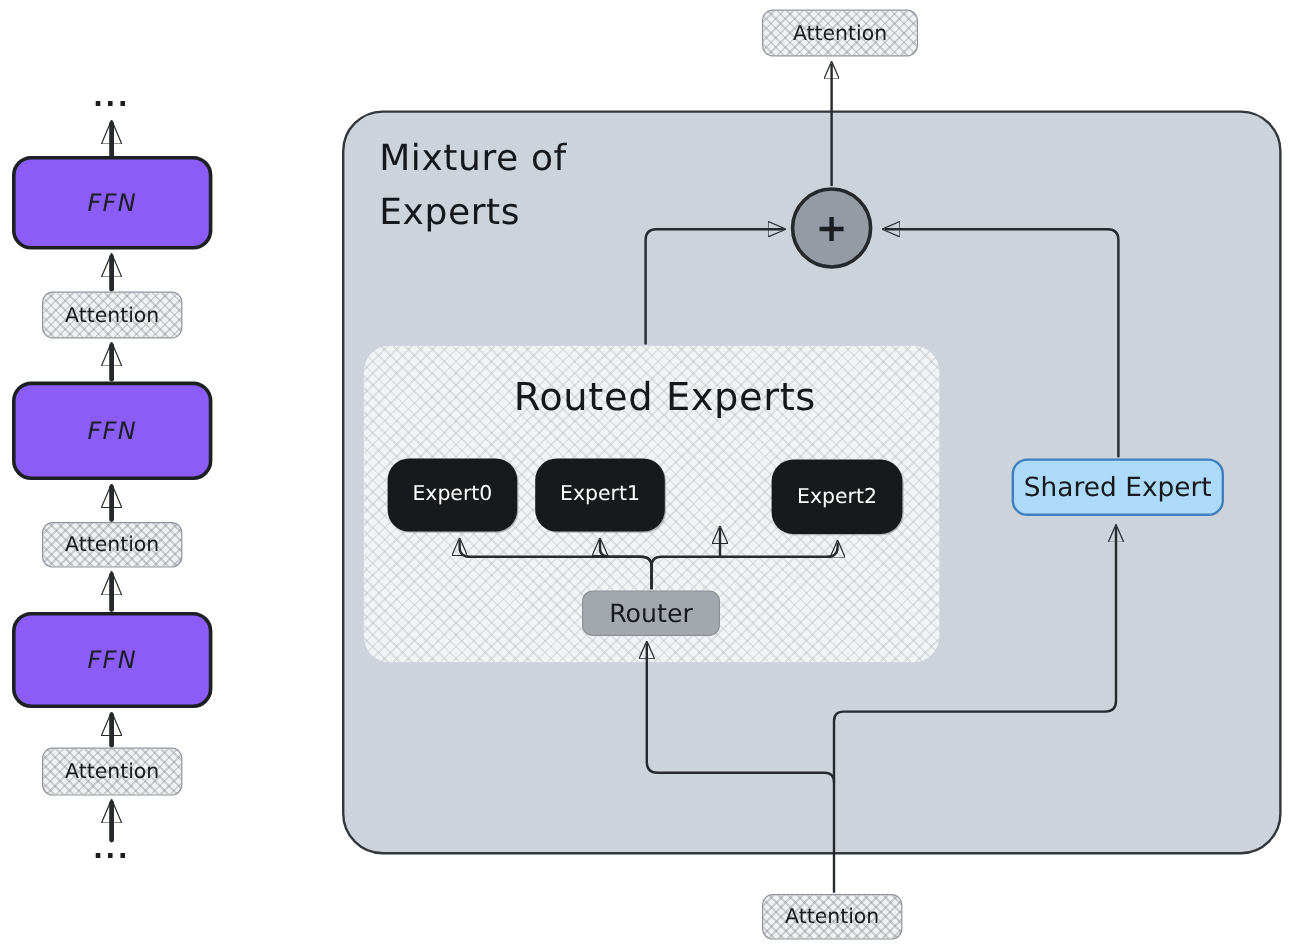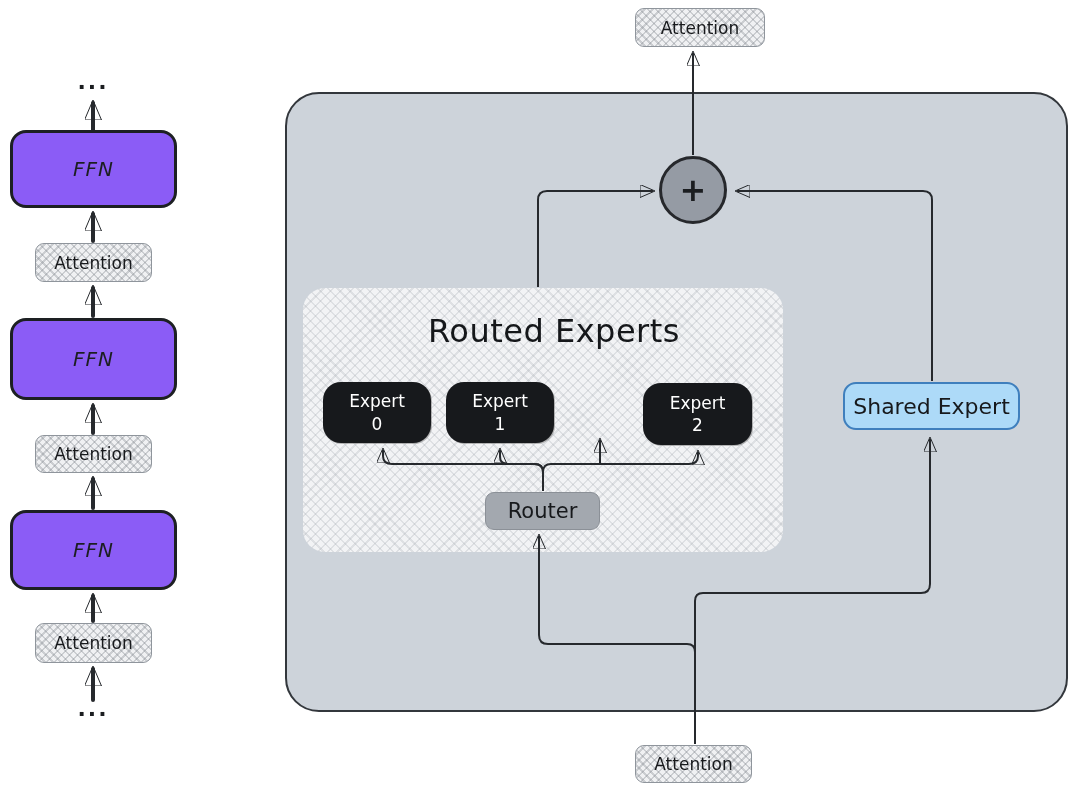--- a/index.html
+++ b/index.html
@@ -52,21 +52,21 @@
     background-image:
       repeating-linear-gradient(45deg, rgba(158,164,171,.24) 0 1.6px, transparent 1.6px 7px),
       repeating-linear-gradient(135deg, rgba(158,164,171,.24) 0 1.6px, transparent 1.6px 7px);
   }
   .routed-title{
     z-index:4;font-size:32px;color:#15171a;text-align:center;letter-spacing:.5px;
   }
 
   .expert-box{
     background:#17191c;border-radius:18px;color:#ffffff;z-index:8;
-    display:flex;flex-direction:column;align-items:center;justify-content:center;
+    display:flex;flex-direction:row;align-items:center;justify-content:center;
     font-size:17px;line-height:1.3;box-shadow:1px 1px 0 rgba(120,120,120,.5);
   }
   .router-box{
     background:#a3a8af;border:1px solid #8b9097;border-radius:9px;z-index:8;
     display:flex;align-items:center;justify-content:center;
     font-size:21px;color:#17191c;
   }
   .shared-expert{
     background:#addaf8;border:2px solid #3f7fbd;border-radius:13px;z-index:8;
     display:flex;align-items:center;justify-content:center;
@@ -94,20 +94,24 @@
   <div class="abs badge" style="left:35px;top:435px;width:117px;height:38px;">Attention</div>
 
   <div class="abs ffn-box" style="left:10px;top:510px;width:167px;height:80px;">FFN</div>
 
   <div class="abs badge" style="left:35px;top:623px;width:117px;height:40px;">Attention</div>
 
   <div class="abs ellipsis" style="left:60px;top:695px;width:66px;height:26px;">...</div>
 
   <div class="abs moe-container" style="left:285px;top:92px;width:783px;height:620px;"></div>
 
+  <div class="abs moe-title" style="left:316px;top:110px;width:260px;">
+    <span>Mixture of</span>
+    <span>Experts</span>
+  </div>
 
   <div class="abs badge" style="left:635px;top:8px;width:130px;height:39px;">Attention</div>
 
   <div class="abs badge" style="left:635px;top:745px;width:117px;height:38px;">Attention</div>
 
   <div class="abs routed-panel" style="left:303px;top:288px;width:480px;height:264px;"></div>
 
   <div class="abs routed-title" style="left:354px;top:312px;width:400px;">Routed Experts</div>
 
   <svg class="wires" width="1080" height="792" viewBox="0 0 1080 792">

